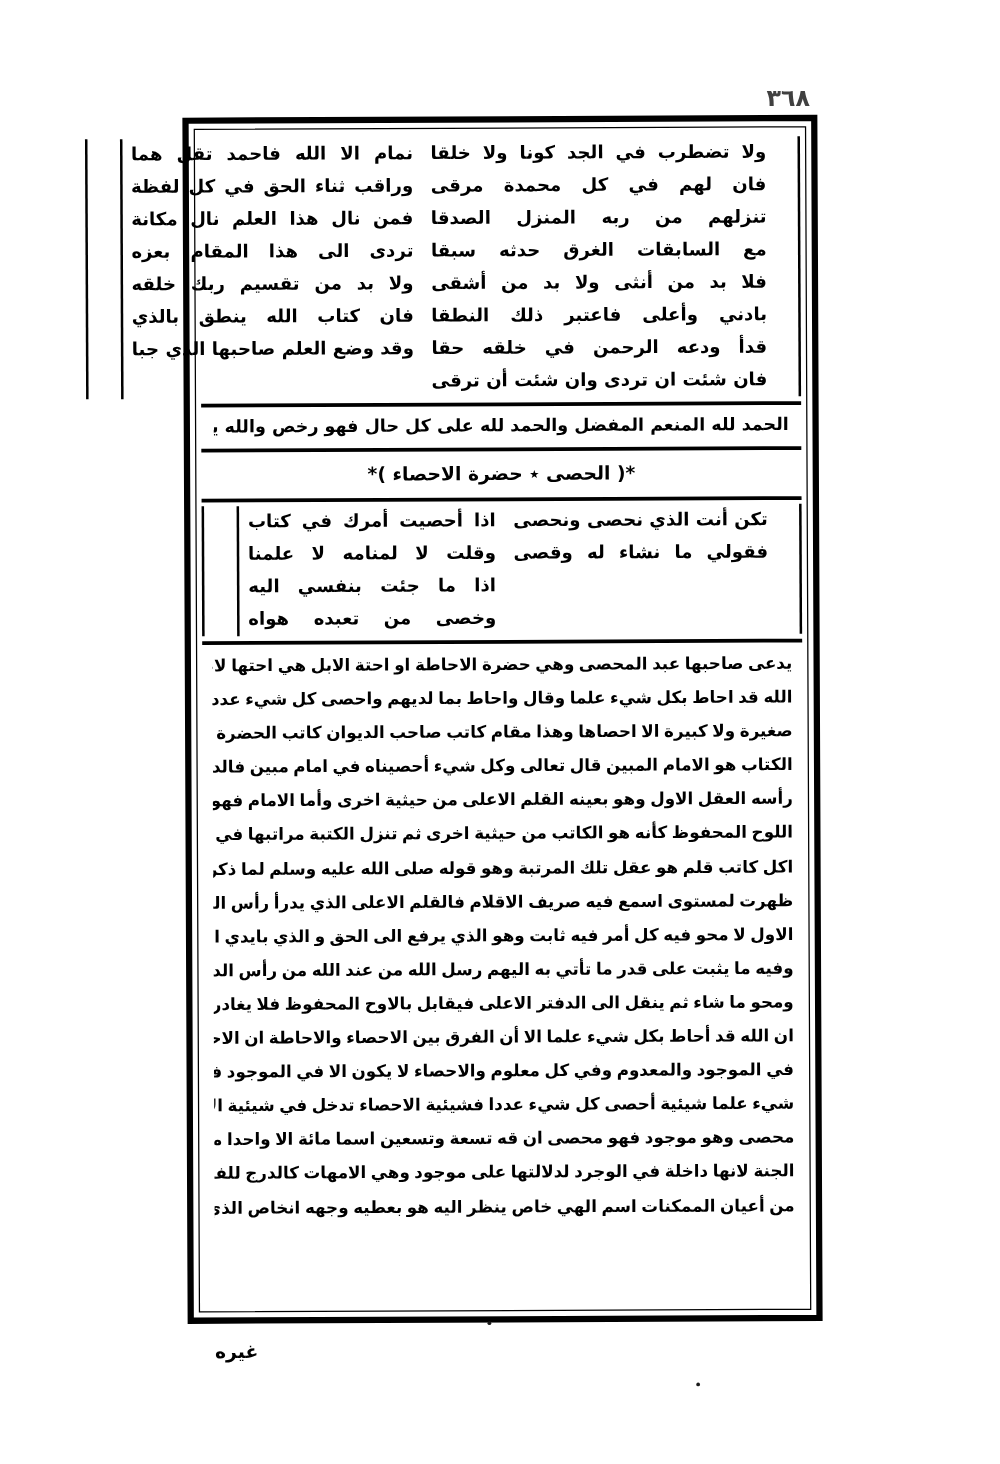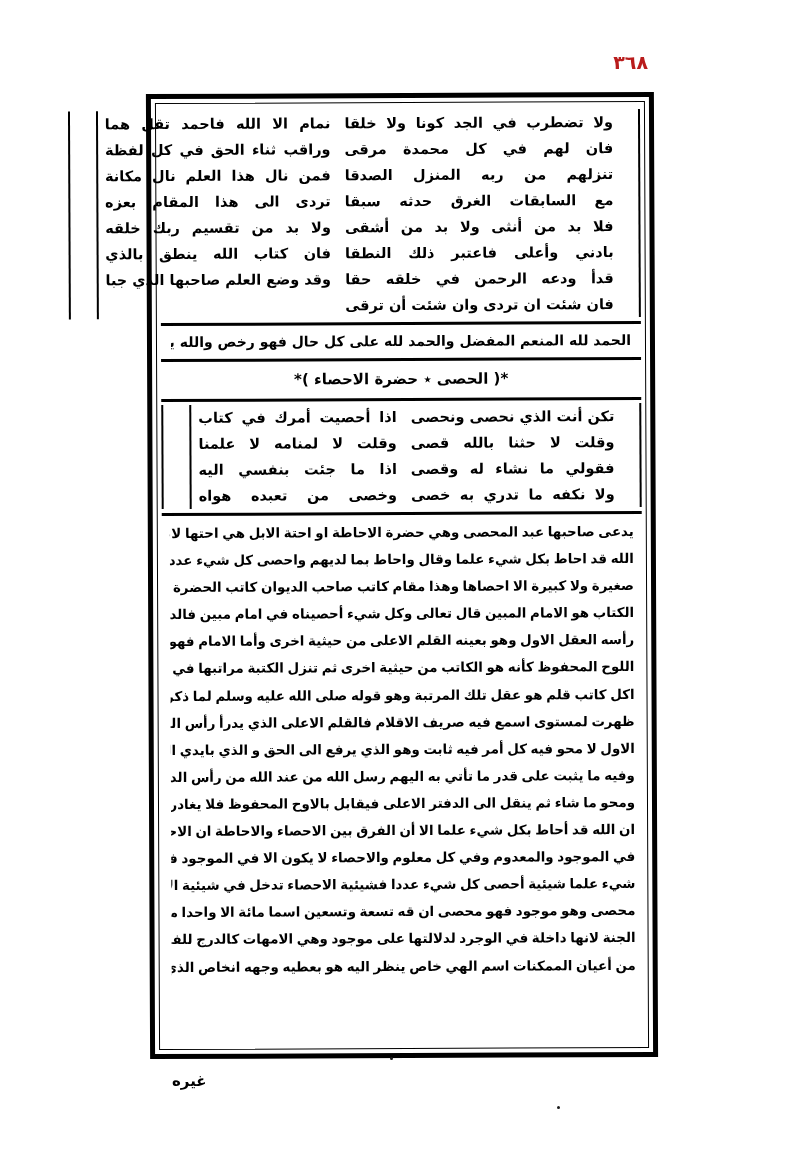--- a/index.html
+++ b/index.html
@@ -13,26 +13,26 @@
     height: 1171px;
     position: relative;
     font-family: "DejaVu Sans", "Liberation Sans", sans-serif;
     color: #000000;
     overflow: hidden;
   }
 
   
   .page-number {
     position: absolute;
-    top: 51px;
+    top: 68px;
     right: 152px;
     font-size: 19px;
     font-weight: bold;
     letter-spacing: 1px;
-    color: #b91c1c;
+    color: #404040;
     font-family: "DejaVu Sans", "Liberation Sans", sans-serif;
     text-align: center;
   }
 
   
   .page-frame {
     position: absolute;
     left: 148px;
     top: 93px;
     width: 508px;
@@ -212,23 +212,21 @@
 
     <div class="band heading-band">
       <div class="chapter-heading">*( الحصى ٭ حضرة الاحصاء )*</div>
     </div>
 
     <div class="band poem">
       <div class="gutter tail"></div>
 
       <div class="hemistich-col left-col">
         <div class="verse-line">تكن أنت الذي نحصى ونحصى</div>
-        <div class="verse-line">وقلت لا  حثنا بالله قصى</div>
         <div class="verse-line">فقولي ما نشاء له  وقصى</div>
-        <div class="verse-line">ولا نكفه ما تدري به خصى</div>
       </div>
 
       <div class="hemistich-col right-col">
         <div class="verse-line">اذا أحصيت أمرك في كتاب</div>
         <div class="verse-line">وقلت لا لمنامه لا علمنا</div>
         <div class="verse-line">اذا ما جئت بنفسي اليه</div>
         <div class="verse-line">وخصى من تعبده هواه</div>
       </div>
 
       <div class="gutter"></div>

